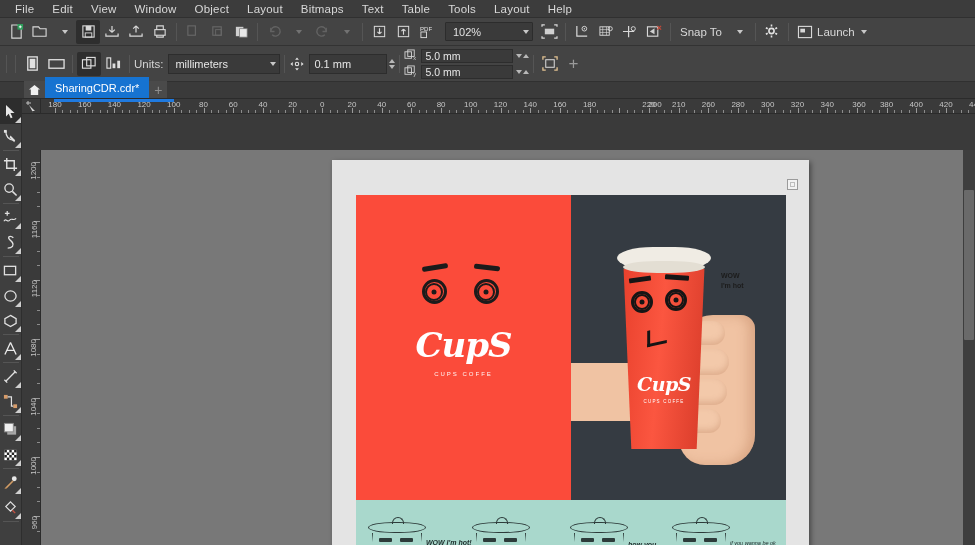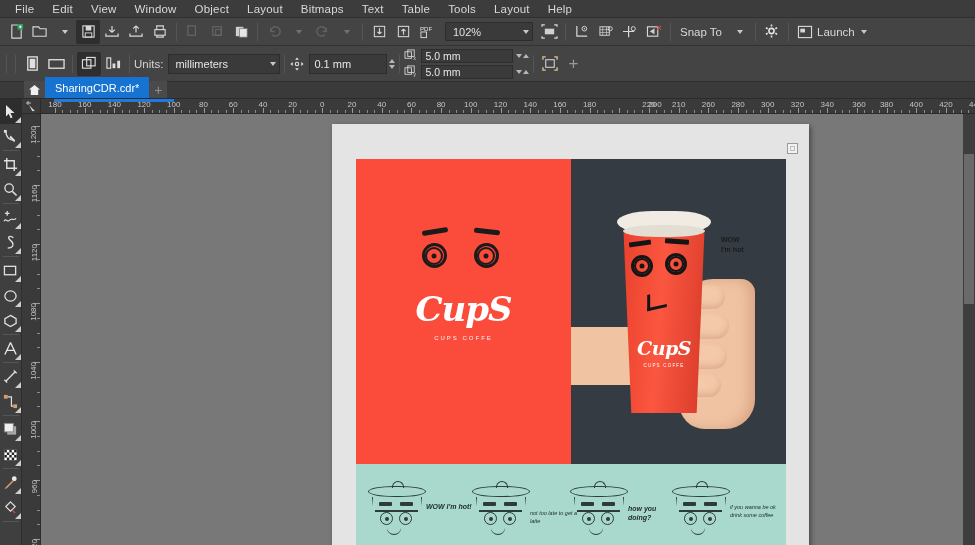--- a/index.html
+++ b/index.html
@@ -119,21 +119,21 @@
   }
   .tool.active { background:#2d2d2d; }
   .tool .flyout {
     position:absolute; right:1px; bottom:1px; width:0; height:0;
     border-left:3px solid transparent; border-top:3px solid transparent;
     border-right:3px solid #cfcfcf; border-bottom:3px solid #cfcfcf;
   }
   .tool-sep { width:16px; height:1px; background:#555; margin:1px 0; }
 
   
-  .ruler-col { display:flex; flex-direction:column; flex:1; min-width:0; }
+  .ruler-col { display:flex; flex-direction:column; flex:1; min-width:0;gap:36px; }
   .ruler-top-wrap { display:flex; height:15px; }
   .ruler-corner {
     width:19px; height:15px; background:#3a3a3a; position:relative;
     border-right:1px solid #2b2b2b; border-bottom:1px solid #2b2b2b;
     display:flex; align-items:center; justify-content:center;
   }
   .hruler {
     flex:1; height:15px; background:#3a3a3a; position:relative; overflow:hidden;
     border-bottom:1px solid #2b2b2b;
   }

